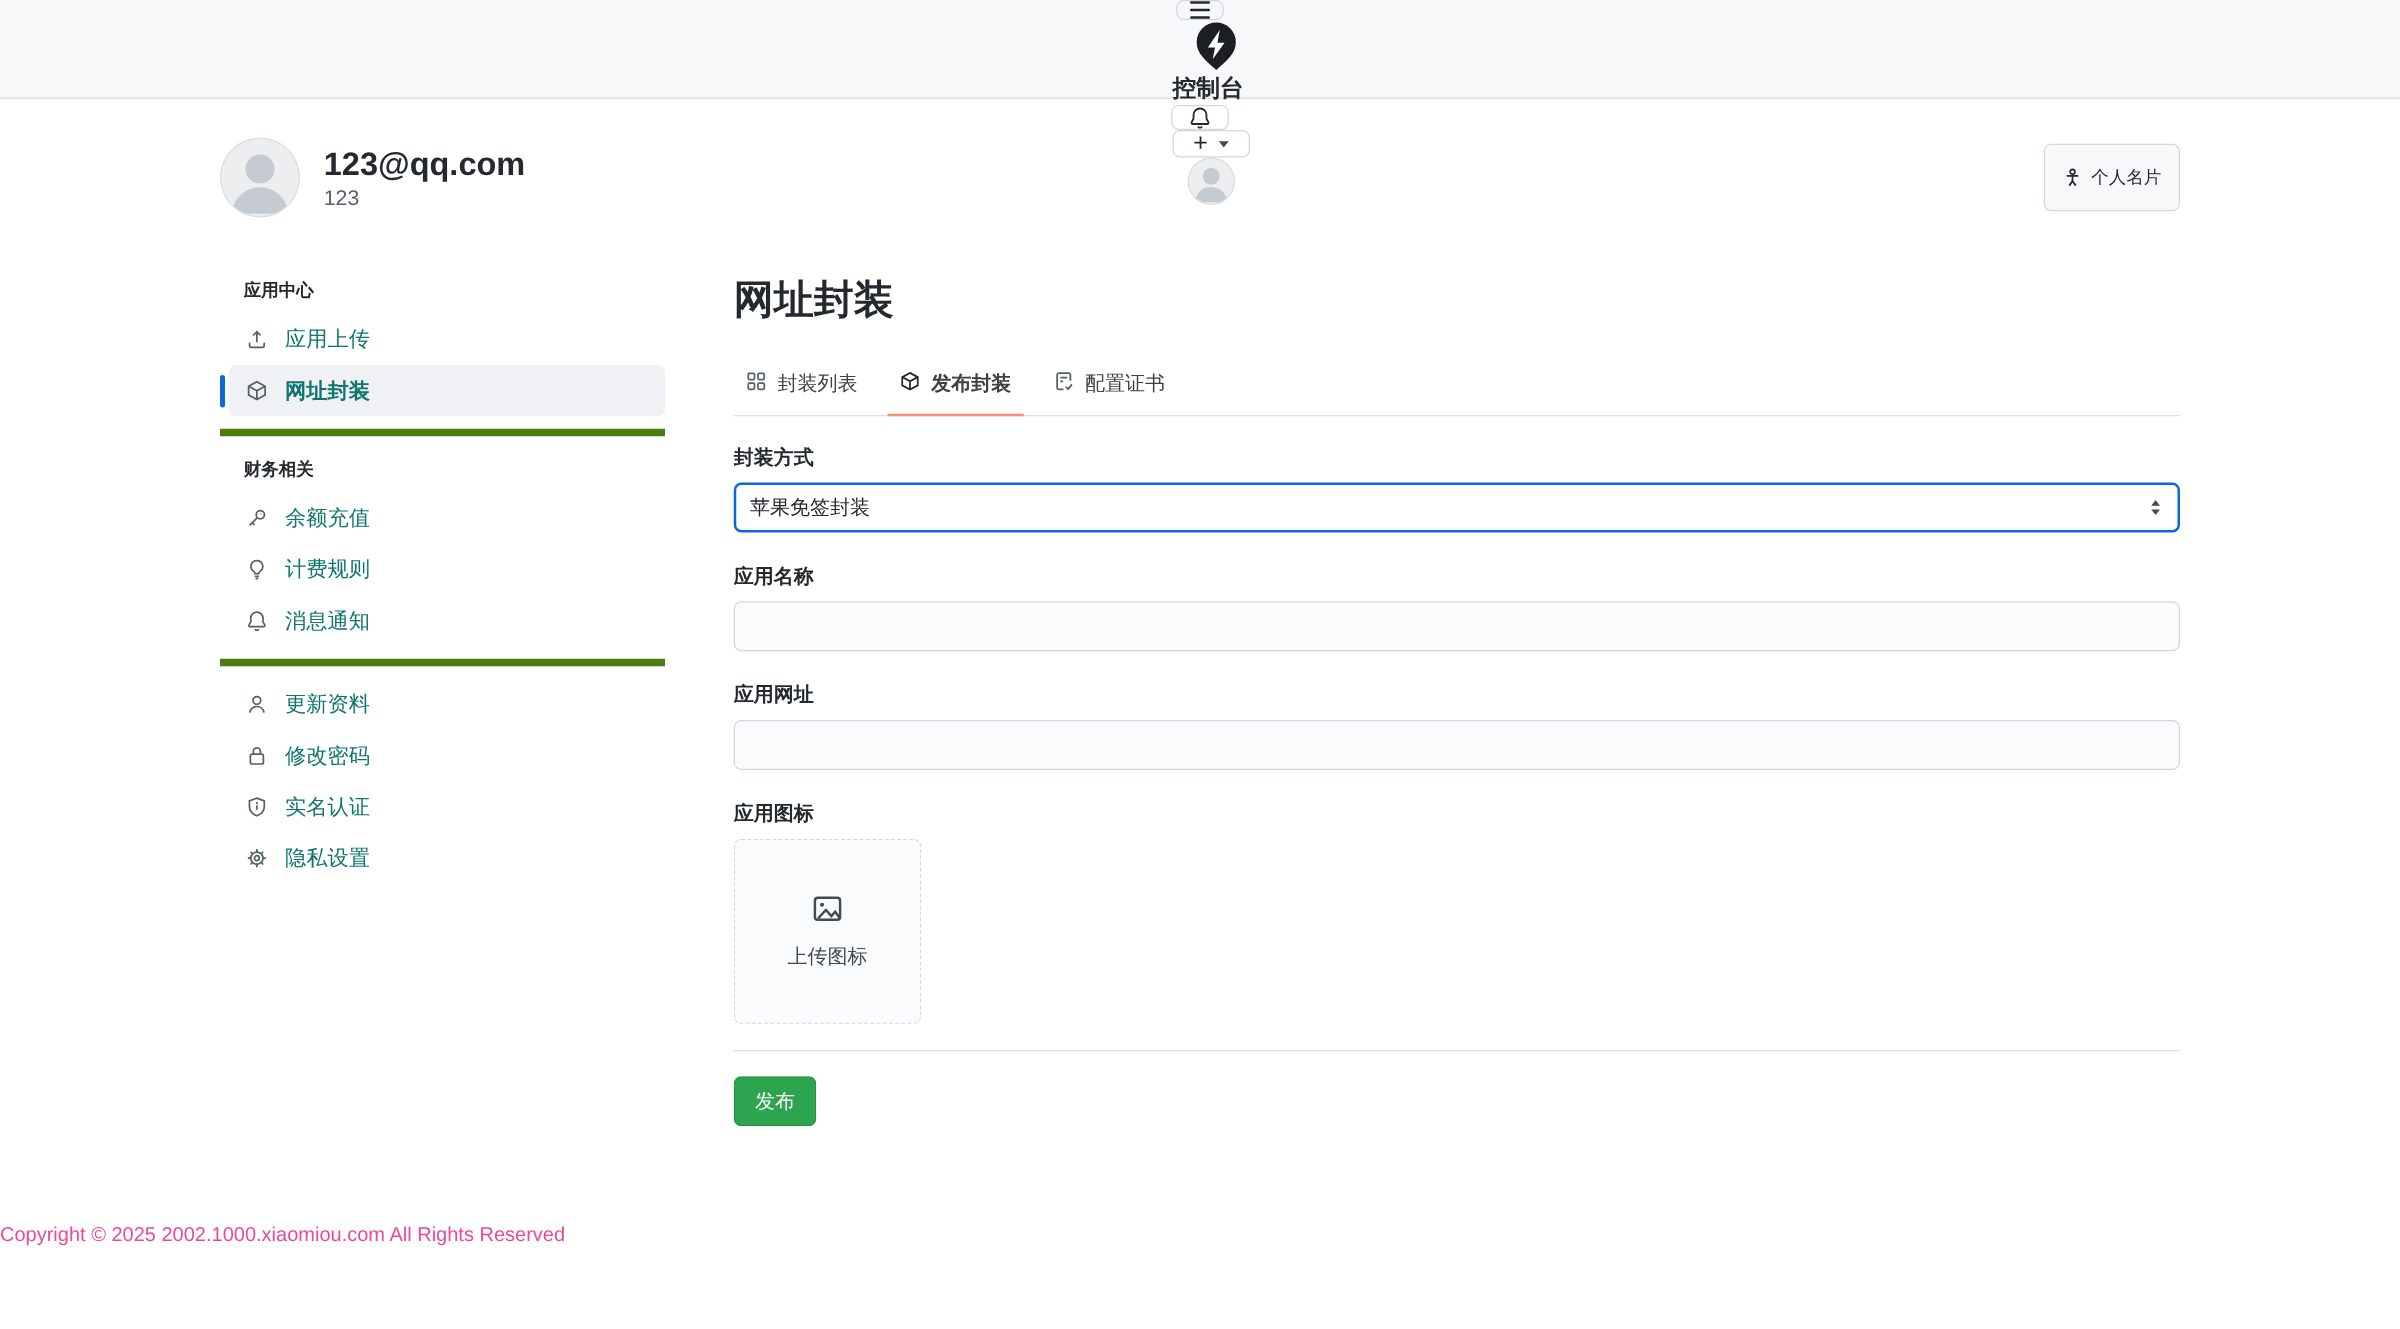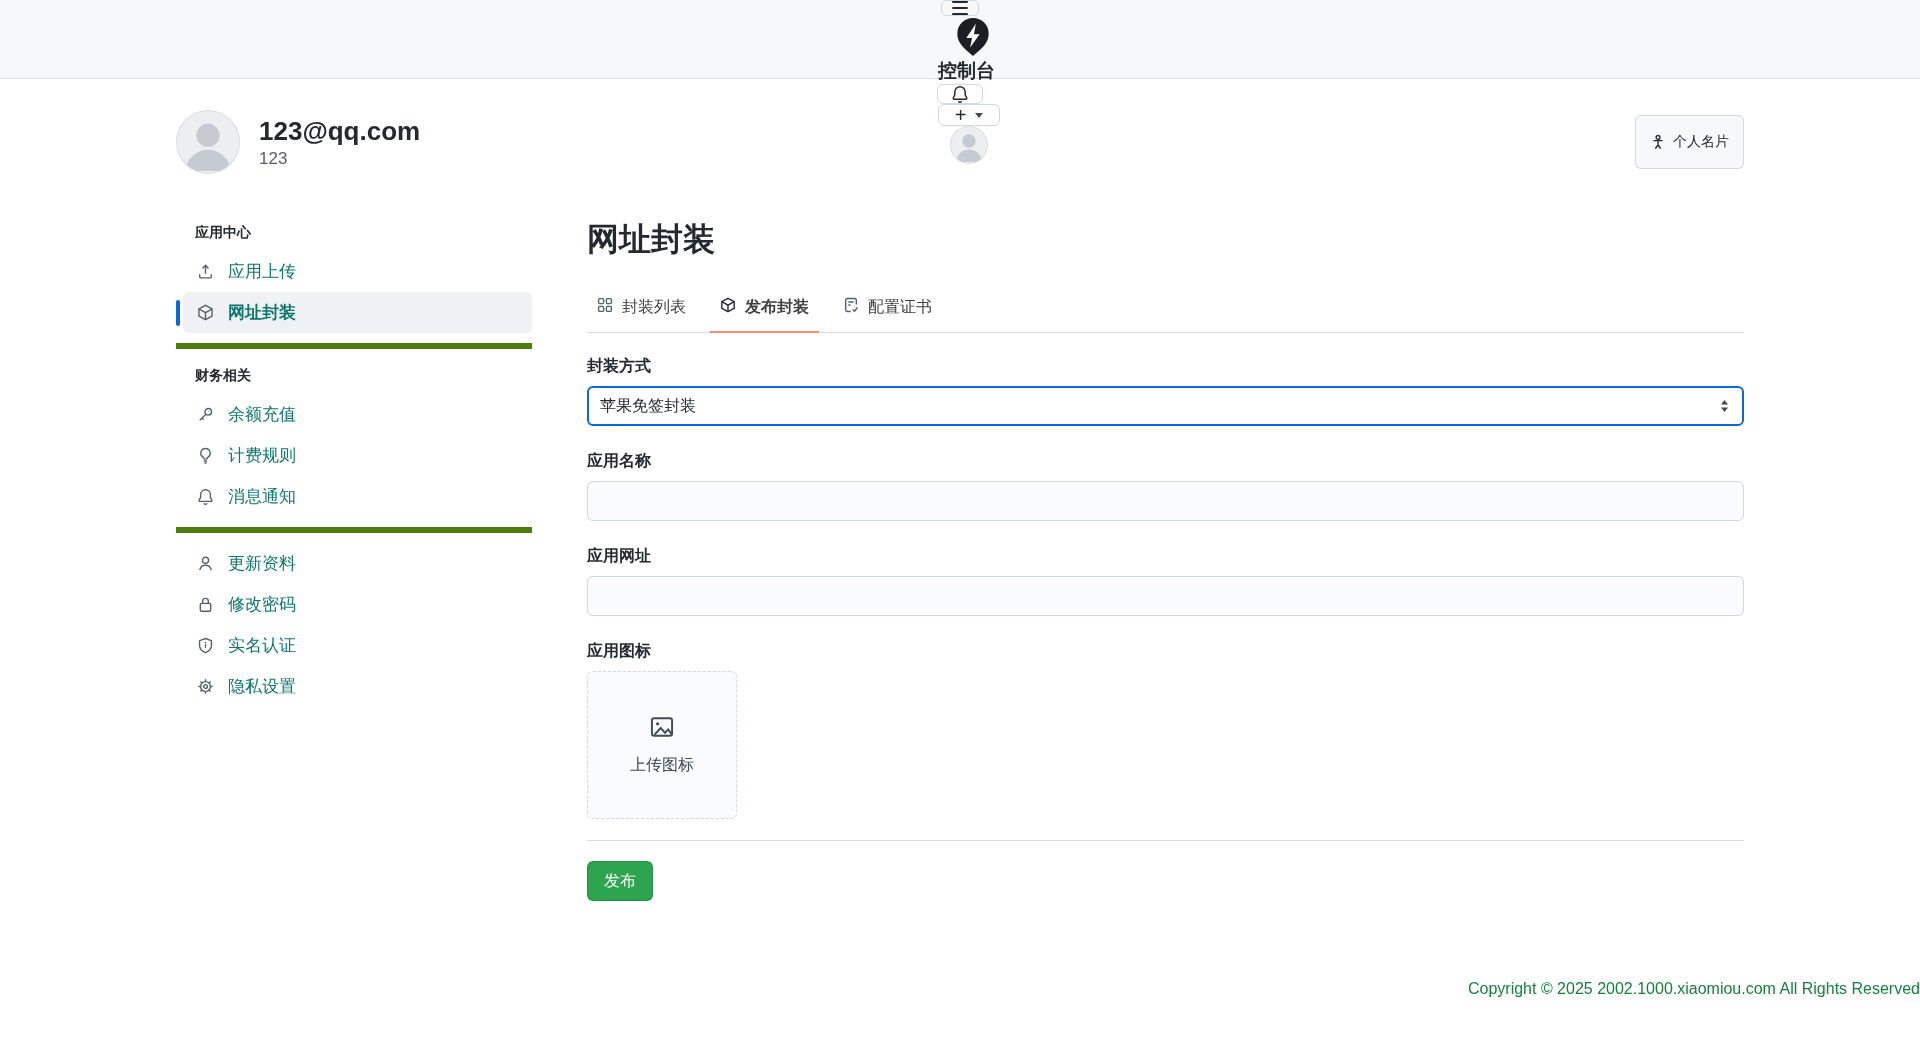--- a/index.html
+++ b/index.html
@@ -103,22 +103,22 @@
   .upload-text { font-size:16px; color:#424a53; }
   .form-divider { border:none; border-top:1px solid #d8dee4; margin:21px 0 0; }
   .publish-btn {
     margin-top:20px; height:40px; padding:0 16px; min-width:64px;
     background:#2da44e; color:#fff; font-size:16px; font-weight:500;
     border:1px solid rgba(27,31,36,.15); border-radius:6px; cursor:pointer;
     font-family:inherit;
   }
 
   
-  .site-footer { position:absolute; left:0; right:0; top:980px; text-align:right;
-    font-size:16px; color:#15803d; }
+  .site-footer { position:absolute; left:0; right:0; top:980px; text-align:left;
+    font-size:16px; color:#ec4899; }
 </style>
 </head>
 <body>
 
 <header class="app-header">
   <button class="icon-btn hamburger-btn">
     <span class="bars">
         <span></span>
         <span></span>
         <span></span>

